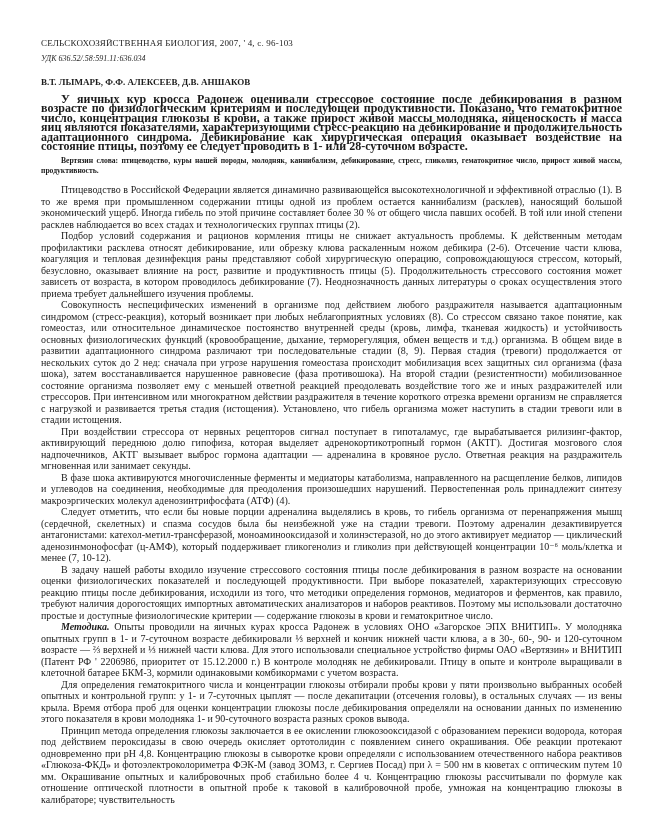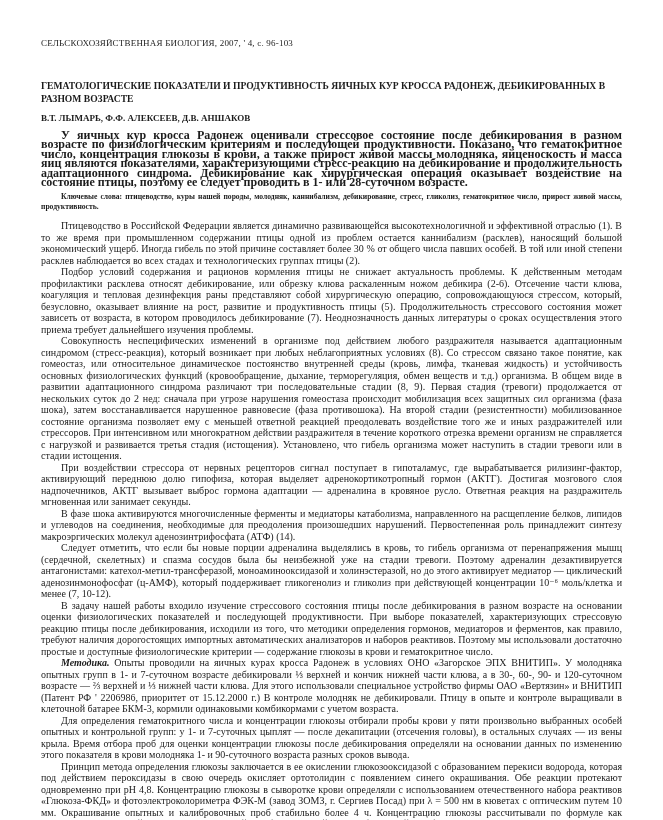--- a/index.html
+++ b/index.html
@@ -6,43 +6,43 @@
   body { width: 663px; height: 820px; background: #ffffff; }
   .page {
     box-sizing: border-box;
     width: 663px; height: 820px;
     background: #ffffff;
     padding: 38px 41px 0 41px;
     font-family: "Liberation Serif", "DejaVu Serif", serif;
     color: #1c1c1c;
     overflow: hidden;
   }
-  .journal-header { font-size: 9px; letter-spacing: 0.2px; margin: 0 0 32px 0; }
+  .journal-header { font-size: 9px; letter-spacing: 0.2px; margin: 0 0 6px 0; }
   .udc { font-size: 8px; font-style: italic; margin: 0 0 14px 0; }
   .title { font-size: 9.6px; font-weight: bold; line-height: 12.5px; margin: 0 0 8px 0; }
   .authors { font-size: 9px; font-weight: bold; margin: 0 0 8px 0; }
   .abstract { font-size: 12px; font-weight: bold; line-height: 9.4px; text-align: justify; text-indent: 20px; margin: 0 0 5px 0; }
   .keywords { font-size: 7.6px; font-weight: bold; line-height: 9.4px; text-align: justify; text-indent: 20px; margin: 0 0 9px 0; }
   .body-par { font-size: 10px; line-height: 11.5px; text-align: justify; text-indent: 20px; margin: 0; }
   .lead-italic { font-style: italic; font-weight: bold; }
 </style>
 </head>
 <body>
 
 <div class="page">
   <div class="journal-header">СЕЛЬСКОХОЗЯЙСТВЕННАЯ БИОЛОГИЯ, 2007, ' 4, с. 96-103</div>
-  <div class="title">ГЕМАТОЛОГИЧЕСКИЕ ПОКАЗАТЕЛИ И ПРОДУКТИВНОСТЬ ЯИЧНЫХ КУР КРОССА РАДОНЕЖ, ДЕБИКИРОВАННЫХ В РАЗНОМ ВОЗРАСТЕ</div>
+  <div class="udc">УДК 636.52/.58:591.11:636.034</div>
   <div class="authors">В.Т. ЛЫМАРЬ, Ф.Ф. АЛЕКСЕЕВ, Д.В. АНШАКОВ</div>
   <p class="abstract">У яичных кур кросса Радонеж оценивали стрессовое состояние после дебикирования в разном возрасте по физиологическим критериям и последующей продуктивности. Показано, что гематокритное число, концентрация глюкозы в крови, а также прирост живой массы молодняка, яйценоскость и масса яиц являются показателями, характеризующими стресс-реакцию на дебикирование и продолжительность адаптационного синдрома. Дебикирование как хирургическая операция оказывает воздействие на состояние птицы, поэтому ее следует проводить в 1- или 28-суточном возрасте.</p>
-  <p class="keywords"><span>Ключевые слова:</span> <span>птицеводство, куры нашей породы, молодняк, каннибализм, дебикирование, стресс, гликолиз, гематокритное число, прирост живой массы, продуктивность.</span></p>
+  <p class="keywords"><span>Вертязин слова:</span> <span>птицеводство, куры нашей породы, молодняк, каннибализм, дебикирование, стресс, гликолиз, гематокритное число, прирост живой массы, продуктивность.</span></p>
   <div>
       <p class="body-par">Птицеводство в Российской Федерации является динамично развивающейся высокотехнологичной и эффективной отраслью (1). В то же время при промышленном содержании птицы одной из проблем остается каннибализм (расклев), наносящий большой экономический ущерб. Иногда гибель по этой причине составляет более 30 % от общего числа павших особей. В той или иной степени расклев наблюдается во всех стадах и технологических группах птицы (2).</p>
       <p class="body-par">Подбор условий содержания и рационов кормления птицы не снижает актуальность проблемы. К действенным методам профилактики расклева относят дебикирование, или обрезку клюва раскаленным ножом дебикира (2-6). Отсечение части клюва, коагуляция и тепловая дезинфекция раны представляют собой хирургическую операцию, сопровождающуюся стрессом, который, безусловно, оказывает влияние на рост, развитие и продуктивность птицы (5). Продолжительность стрессового состояния может зависеть от возраста, в котором проводилось дебикирование (7). Неоднозначность данных литературы о сроках осуществления этого приема требует дальнейшего изучения проблемы.</p>
       <p class="body-par">Совокупность неспецифических изменений в организме под действием любого раздражителя называется адаптационным синдромом (стресс-реакция), который возникает при любых неблагоприятных условиях (8). Со стрессом связано такое понятие, как гомеостаз, или относительное динамическое постоянство внутренней среды (кровь, лимфа, тканевая жидкость) и устойчивость основных физиологических функций (кровообращение, дыхание, терморегуляция, обмен веществ и т.д.) организма. В общем виде в развитии адаптационного синдрома различают три последовательные стадии (8, 9). Первая стадия (тревоги) продолжается от нескольких суток до 2 нед: сначала при угрозе нарушения гомеостаза происходит мобилизация всех защитных сил организма (фаза шока), затем  восстанавливается нарушенное равновесие (фаза противошока). На второй  стадии (резистентности) мобилизованное состояние организма позволяет ему с меньшей ответной реакцией преодолевать воздействие того же и иных раздражителей или стрессоров. При интенсивном или многократном действии раздражителя в течение короткого отрезка времени организм не справляется с нагрузкой и развивается третья стадия (истощения). Установлено, что гибель организма может наступить в стадии тревоги или в стадии истощения.</p>
       <p class="body-par">При воздействии стрессора от нервных рецепторов сигнал поступает в гипоталамус, где вырабатывается рилизинг-фактор, активирующий переднюю долю гипофиза, которая выделяет адренокортикотропный гормон (АКТГ). Достигая мозгового слоя надпочечников, АКТГ вызывает выброс гормона адаптации — адреналина в кровяное русло. Ответная реакция на раздражитель мгновенная или занимает секунды.</p>
-      <p class="body-par">В фазе шока активируются многочисленные ферменты и медиаторы катаболизма, направленного на расщепление белков, липидов и углеводов на соединения, необходимые для преодоления произошедших нарушений. Первостепенная роль принадлежит синтезу макроэргических молекул аденозинтрифосфата (АТФ) (14).</p>
+      <p class="body-par">В фазе шока активируются многочисленные ферменты и медиаторы катаболизма, направленного на расщепление белков, липидов и углеводов на соединения, необходимые для преодоления произошедших нарушений. Первостепенная роль принадлежит синтезу макроэргических молекул аденозинтрифосфата (АТФ) (4).</p>
       <p class="body-par">Следует отметить, что если бы новые порции адреналина выделялись в кровь, то гибель организма от перенапряжения мышц (сердечной, скелетных) и спазма сосудов была бы неизбежной уже на стадии тревоги. Поэтому адреналин дезактивируется антагонистами: катехол-метил-трансферазой, моноаминооксидазой и холинэстеразой, но до этого активирует медиатор — циклический аденозинмонофосфат (ц-АМФ), который поддерживает гликогенолиз и гликолиз при действующей концентрации 10⁻⁶ моль/клетка и менее (7, 10-12).</p>
       <p class="body-par">В задачу нашей работы входило изучение стрессового состояния птицы после дебикирования в разном возрасте на основании оценки физиологических показателей и последующей продуктивности. При выборе показателей, характеризующих стрессовую реакцию птицы после дебикирования, исходили из того, что методики определения гормонов, медиаторов и ферментов, как правило, требуют наличия дорогостоящих импортных автоматических анализаторов и наборов реактивов. Поэтому мы использовали достаточно простые и доступные физиологические критерии — содержание глюкозы в крови и гематокритное число.</p>
       <p class="body-par"><span class="lead-italic">Методика. </span>Опыты проводили на яичных курах кросса Радонеж в условиях ОНО «Загорское ЭПХ ВНИТИП». У молодняка опытных групп в 1- и 7-суточном возрасте дебикировали ⅓ верхней и кончик нижней части клюва, а в 30-, 60-, 90- и 120-суточном возрасте — ⅔ верхней и ⅓ нижней части клюва. Для этого использовали специальное устройство фирмы ОАО «Вертязин» и ВНИТИП (Патент РФ ' 2206986, приоритет от 15.12.2000 г.) В контроле молодняк не дебикировали. Птицу в опыте и контроле выращивали в клеточной батарее БКМ-3, кормили одинаковыми комбикормами с учетом возраста.</p>
       <p class="body-par">Для определения гематокритного числа и концентрации глюкозы отбирали пробы крови у пяти произвольно выбранных особей опытных и контрольной групп: у 1- и 7-суточных цыплят — после декапитации (отсечения головы), в остальных случаях — из вены крыла. Время отбора проб для оценки концентрации глюкозы после дебикирования определяли на основании данных по изменению этого показателя в крови молодняка 1- и 90-суточного возраста разных сроков вывода.</p>
       <p class="body-par">Принцип метода определения глюкозы заключается в ее окислении глюкозооксидазой с образованием перекиси водорода, которая под действием пероксидазы в свою очередь окисляет ортотолидин с появлением синего окрашивания. Обе реакции протекают одновременно при рН 4,8. Концентрацию глюкозы в сыворотке крови определяли с использованием отечественного набора реактивов «Глюкоза-ФКД» и фотоэлектроколориметра ФЭК-М (завод ЗОМЗ, г. Сергиев Посад) при λ = 500 нм в кюветах с оптическим путем 10 мм. Окрашивание опытных и калибровочных проб стабильно более 4 ч. Концентрацию глюкозы рассчитывали по формуле как отношение оптической плотности в опытной пробе к таковой в калибровочной пробе, умножая на концентрацию глюкозы в калибраторе; чувствительность</p>
     </div>
 </div>
 
 </body></html>

